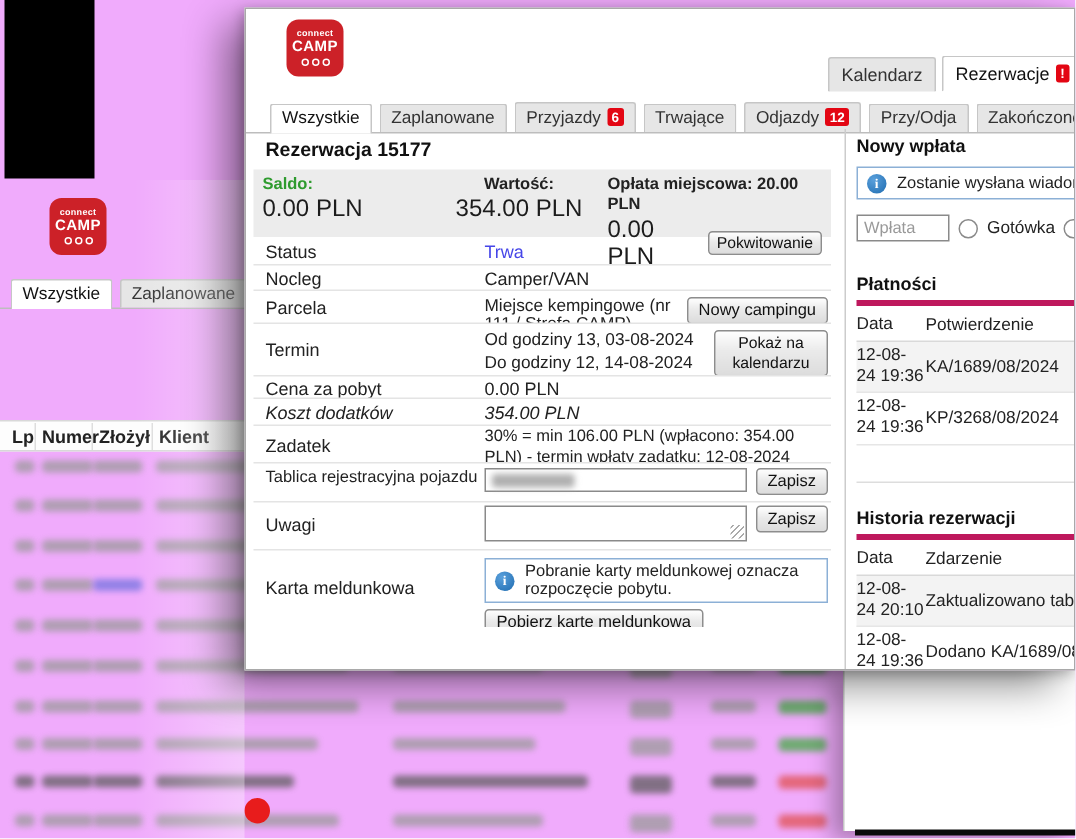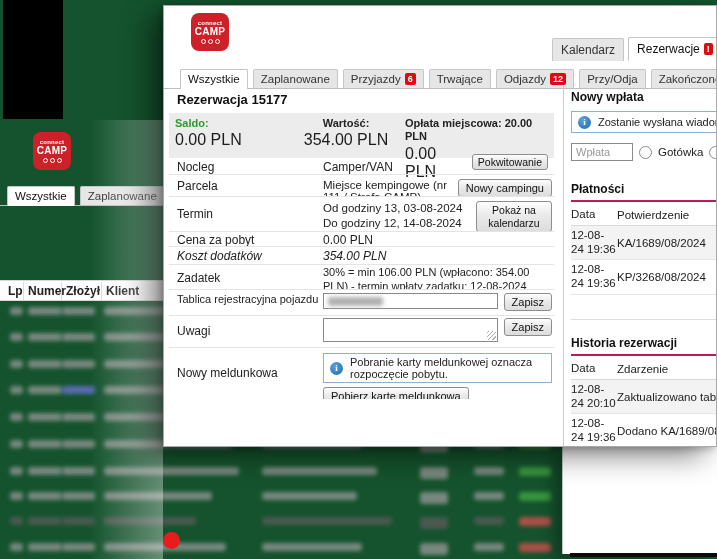--- a/index.html
+++ b/index.html
@@ -1,17 +1,17 @@
 <!DOCTYPE html>
 <html><head>
 <meta charset="utf-8">
 <style>
   html,body{margin:0;padding:0;background:#fff;}
   body{width:717px;height:559px;font-family:"Liberation Sans",sans-serif;color:#222;}
-  .stage{position:relative;width:717px;height:559px;overflow:hidden;background:#14532d;}
+  .stage{position:relative;width:717px;height:559px;overflow:hidden;background:#f0abfc;}
   .abs{position:absolute;}
 
   
   .black-rect{left:3px;top:0;width:60px;height:119px;background:#000;}
   .logo{width:38px;height:38px;background:#cc2128;border-radius:8px;color:#fff;
         display:flex;flex-direction:column;align-items:center;justify-content:center;line-height:1;}
   .logo .l1{font-size:6px;font-weight:bold;letter-spacing:.2px;}
   .logo .l2{font-size:10px;font-weight:bold;letter-spacing:.3px;margin-top:1px;}
   .logo .dots{display:flex;gap:2px;margin-top:2px;}
   .logo .dots i{width:5px;height:5px;border:1px solid #fff;border-radius:50%;box-sizing:border-box;}
@@ -74,21 +74,21 @@
         background:repeating-linear-gradient(-45deg,transparent 0 2px,#aaa 2px 3px);}
   .ibox{border:1px solid #8cb0d6;background:#fff;display:flex;align-items:center;gap:7px;
         padding:2px 6px;font-size:11px;box-sizing:border-box;}
   .iico{width:13px;height:13px;flex:none;border-radius:50%;background:radial-gradient(circle at 35% 30%,#5aa0dc,#1f6cb0);
         color:#fff;font-weight:bold;font-size:9px;line-height:13px;text-align:center;font-family:"Liberation Serif",serif;}
 
   
   .rpanel{left:399px;top:80px;width:155px;height:362px;border-left:1px solid #ccc;
           box-sizing:border-box;padding:4px 0 0 7px;}
   .rp-h{font-size:12px;font-weight:bold;color:#111;}
-  .rp-h.underlined{border-bottom:2px solid #be185d;padding-bottom:4px;}
+  .rp-h.underlined{border-bottom:4px solid #be185d;padding-bottom:4px;}
   .rp-info{margin-top:7px;width:215px;height:22px;}
   .payrow{margin-top:10px;display:flex;align-items:center;gap:6px;}
   .inp{border:1px solid #8a8a8a;background:#fff;font-size:11px;padding:1px 4px;box-sizing:border-box;
        width:62px;height:18px;font-family:"Liberation Sans",sans-serif;color:#333;}
   .inp::placeholder{color:#999;}
   .radio{width:11px;height:11px;border:1px solid #8a8a8a;border-radius:50%;background:#fff;display:inline-block;flex:none;}
   .rlab{font-size:11.5px;}
   .rp-table{margin-top:3px;font-size:11.5px;}
   .rp-tr{display:flex;padding:3px 0;border-bottom:1px solid #e6e6e6;}
   .rp-tr.head{color:#222;border-bottom:1px solid #d9d9d9;}
@@ -266,20 +266,24 @@
       <div class="s-col3">
         <div class="s-lab" style="line-height:1.15;">Opłata miejscowa: 20.00 PLN</div>
         <div class="s-val-row">
           <span class="big">0.00 PLN</span>
           <span class="btn small">Pokwitowanie</span>
         </div>
       </div>
     </div>
 
     <div class="abs details">
+      <div class="drow" style="height:19px;">
+        <div class="dlabel">Status</div>
+        <div class="dval lnk">Trwa</div>
+      </div>
       <div class="drow" style="height:17px;">
         <div class="dlabel" style="padding-top:2px;">Nocleg</div>
         <div class="dval" style="padding-top:2px;">Camper/VAN</div>
       </div>
       <div class="drow" style="height:22px;">
         <div class="dlabel" style="padding-top:4px;">Parcela</div>
         <div class="dval vflex" style="padding-top:4px;">
           <span class="grow" style="font-size:11.5px;">Miejsce kempingowe (nr 111 / Strefa CAMP)</span>
           <span class="btn">Nowy campingu</span>
         </div>
@@ -318,21 +322,21 @@
       <div class="drow" style="height:32px;">
         <div class="dlabel" style="padding-top:8px;">Uwagi</div>
         <div class="dval vflex" style="padding-top:2px;">
           <span class="txtarea grow">
               <span class="resz"></span>
             </span>
           <span class="btn">Zapisz</span>
         </div>
       </div>
       <div class="drow" style="height:51px;border-bottom:none;">
-        <div class="dlabel" style="padding-top:18px;">Nowy meldunkowa</div>
+        <div class="dlabel" style="padding-top:18px;">Karta meldunkowa</div>
         <div class="dval" style="padding-top:5px;">
           <div class="ibox">
             <span class="iico">i</span>
             <span>Pobranie karty meldunkowej oznacza rozpoczęcie pobytu.</span>
           </div>
           <div style="margin-top:4px;">
             <span class="btn">Pobierz kartę meldunkową</span>
           </div>
         </div>
       </div>

